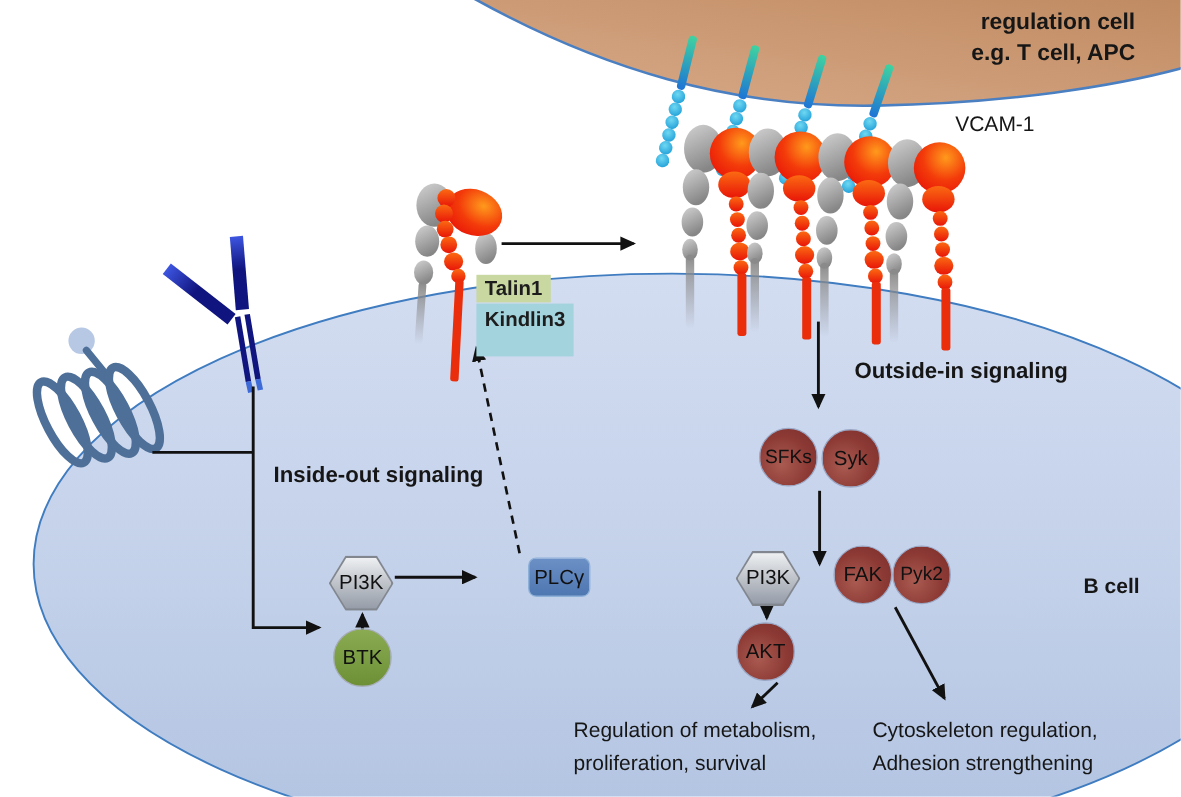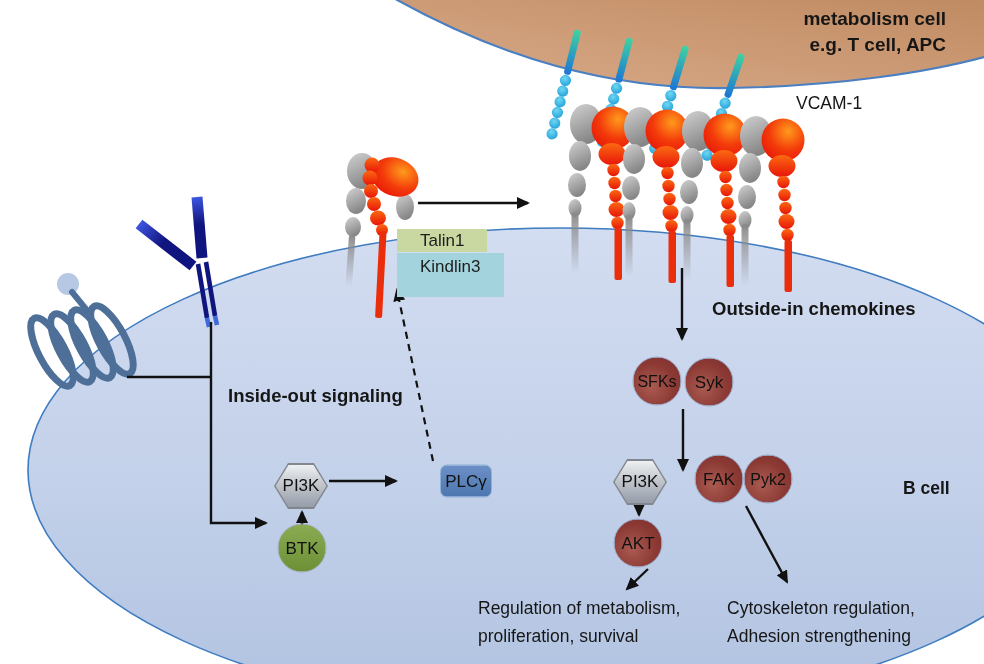--- a/index.html
+++ b/index.html
@@ -17,21 +17,21 @@
           border:1.6px solid #9aa7c5;}
   .green{background:linear-gradient(180deg,#8aab52 0%,#6d9036 100%);border:1.6px solid #a6adb6;text-align:right;}
   .plc{width:50px;height:31px;border-radius:7px;
        background:linear-gradient(180deg,#6b90c6 0%,#4e76b0 100%);border:1.6px solid #8db0d9;}
   .hex{width:54px;height:46px;background:#82878f;
        clip-path:polygon(26% 0,74% 0,100% 50%,74% 100%,26% 100%,0 50%);}
   .hex .inner{position:absolute;inset:1.6px;
        clip-path:polygon(26% 0,74% 0,100% 50%,74% 100%,26% 100%,0 50%);
        background:linear-gradient(180deg,#eef0f2 0%,#c3c7cd 45%,#969da9 100%);}
   .hex span{position:relative;}
-  .tagbox{position:absolute;font-size:17px;padding:0 23px;color:#1d1d1d;}
+  .tagbox{position:absolute;font-size:17px;padding:0 7px;color:#1d1d1d;font-weight:bold;}
   .talin{background:#c9d7a1;height:23px;line-height:23px;}
   .kindlin{background:#a3d3dc;height:44px;line-height:28px;}
 </style>
 </head>
 <body>
 
 <div class="canvas">
 
 <svg width="984" height="664" viewBox="0 0 984 664">
   <defs>
@@ -175,26 +175,26 @@
     <path d="M639,505 L639,515" marker-end="url(#ah)"></path>
     <path d="M648,569 L627,589" marker-end="url(#ah)"></path>
     <path d="M746,506 L787,582" marker-end="url(#ah)"></path>
   </g>
 </svg>
 
 
 
 <div class="lbl" style="left:796px;top:90px;">VCAM-1</div>
 
-<div class="lbl bold" style="right:38px;top:6px;text-align:right;font-size:19px;">metabolism cell
+<div class="lbl bold" style="right:38px;top:6px;text-align:right;font-size:19px;">regulation cell
 e.g. T cell, APC</div>
 
 <div class="lbl bold" style="left:228px;top:383px;font-size:18.5px;">Inside-out signaling</div>
 
-<div class="lbl bold" style="left:712px;top:296px;font-size:18.5px;">Outside-in chemokines</div>
+<div class="lbl bold" style="left:712px;top:296px;font-size:18.5px;">Outside-in signaling</div>
 
 <div class="lbl bold" style="left:903px;top:475px;">B cell</div>
 
 <div class="lbl" style="left:478px;top:594px;line-height:28px;">Regulation of metabolism,
 proliferation, survival</div>
 
 <div class="lbl" style="left:727px;top:594px;line-height:28px;">Cytoskeleton regulation,
 Adhesion strengthening</div>
 
 <div class="tagbox talin" style="left:397px;top:229px;">Talin1</div>

